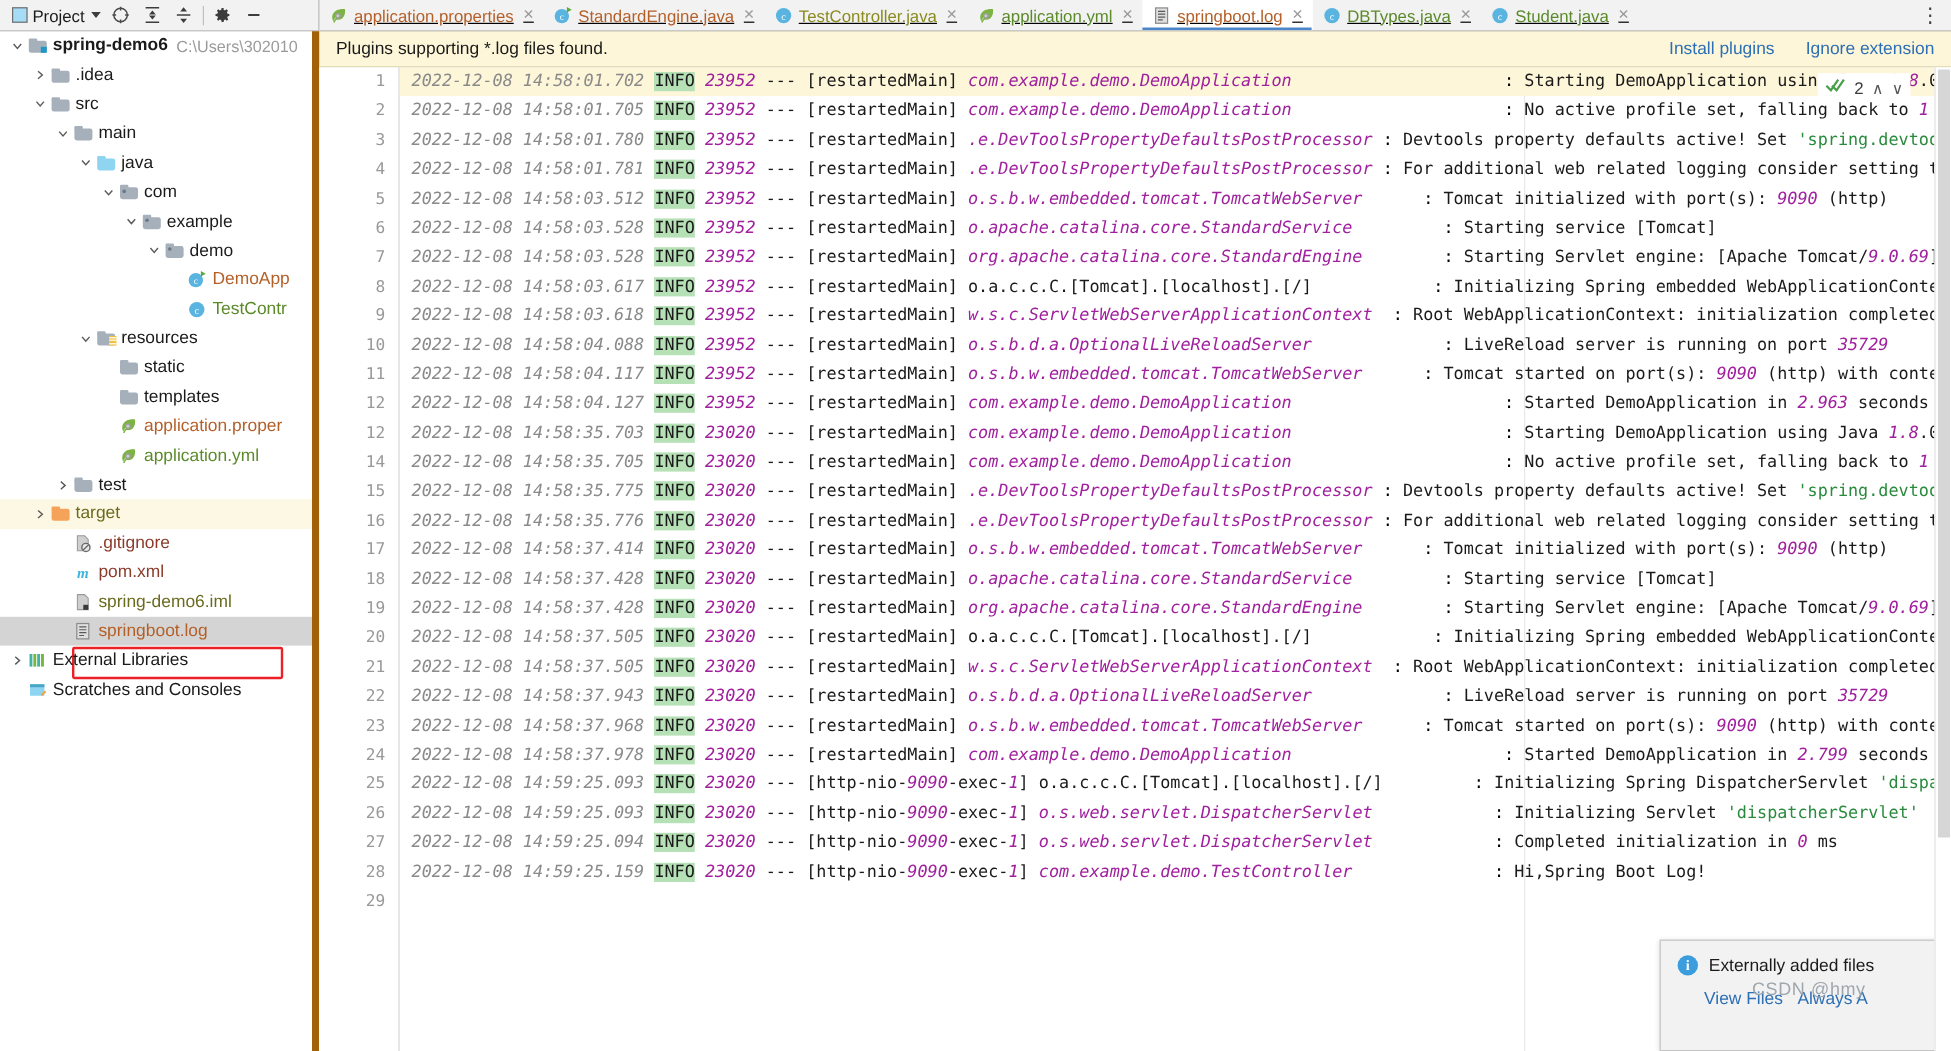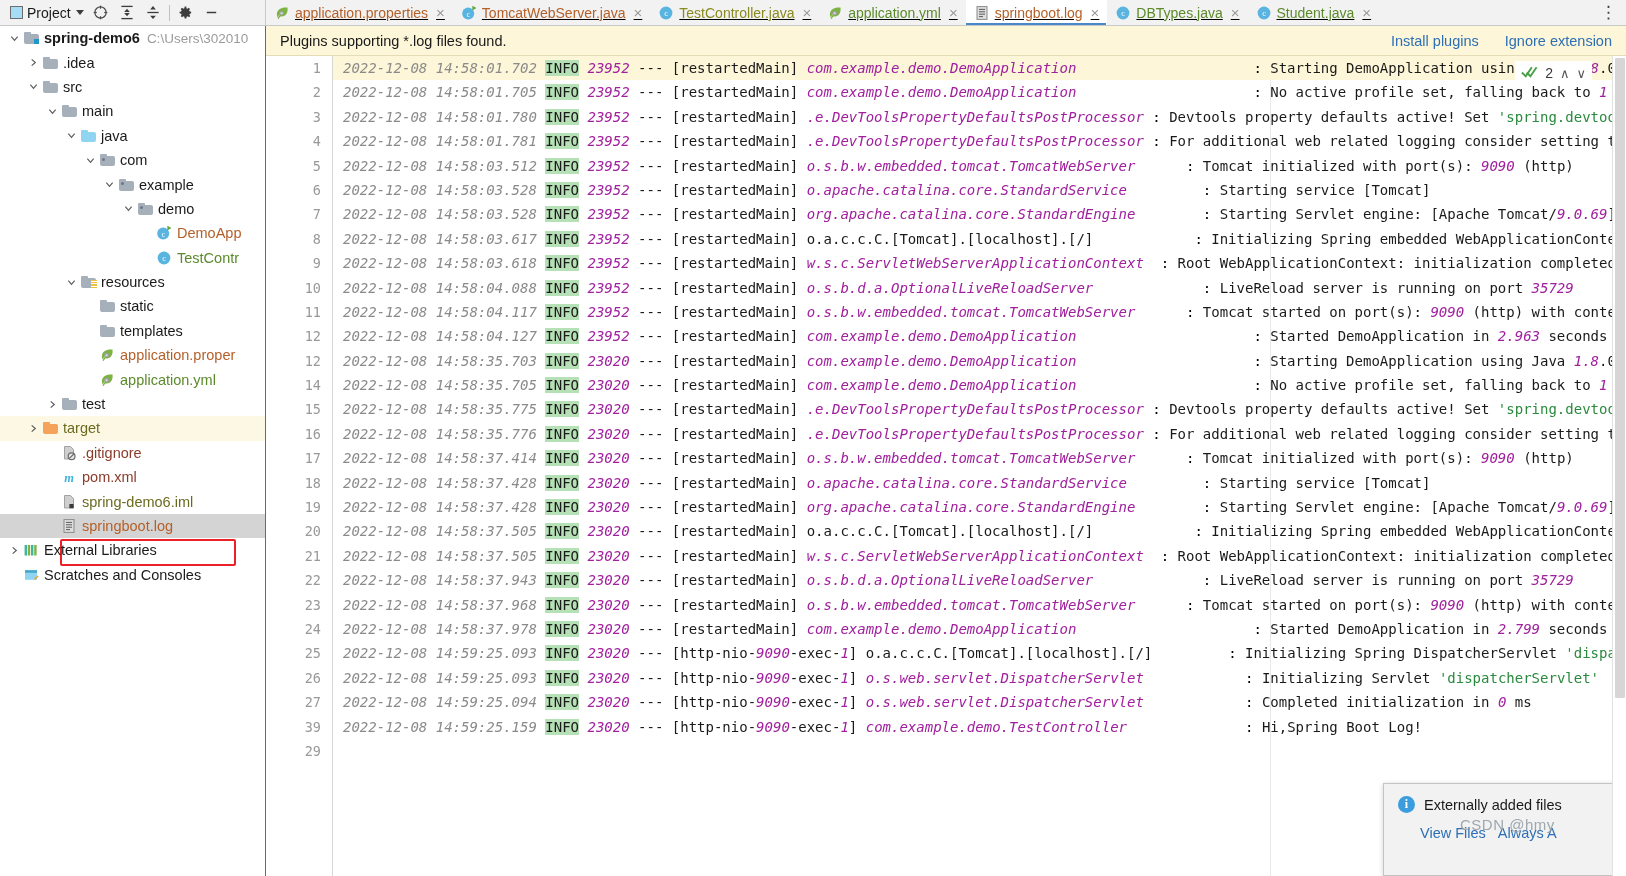--- a/index.html
+++ b/index.html
@@ -46,21 +46,21 @@
     color:#9a9a9a; font-size:15px; line-height:1; margin-left:3px; cursor:pointer;
   }
   .tabs-more { margin-left:auto; display:flex; align-items:center; padding: 0 9px; color:#444; font-size:17px; letter-spacing:0; }
 
   
   .ic { width:16px;height:16px;flex:0 0 16px; display:inline-block; position:relative; }
 
   
   .sidebar {
     position:absolute; left:0; top:26px; width:266px; height:850px;
-    background:#ffffff; border-right:1px solid #a16207; box-sizing:border-box;
+    background:#ffffff; border-right:6px solid #a16207; box-sizing:border-box;
     overflow:hidden;
     text-align:right;
   }
   .trow {
     display:flex; align-items:center; height:24.4px; font-size:14.5px; white-space:nowrap;
     position:relative; cursor:default; padding-right:2px;
   }
   .trow .arrow {
     width:16px; flex:0 0 16px; display:flex; align-items:center; justify-content:center;
     color:#5a5a5a; font-size:11px;
@@ -231,21 +231,21 @@
           </svg></span>
         <span class="tname" style="color:#b45f28">application.properties</span>
         <span class="x">×</span>
       </div>
       <div class="tab">
         <span class="ic"><svg width="16" height="16" viewBox="0 0 16 16">
             <circle cx="7.2" cy="8.4" r="6" fill="#59b4e0"></circle>
             <text x="7.2" y="11.5" font-size="8" text-anchor="middle" fill="#ffffff" font-family="Liberation Serif, serif">c</text>
             <path d="M11.4 0.8 L15.4 3.1 L11.4 5.4 Z" fill="#5aa83c"></path>
           </svg></span>
-        <span class="tname" style="color:#b45f28">TomcatWebServer.java</span>
+        <span class="tname" style="color:#b45f28">StandardEngine.java</span>
         <span class="x">×</span>
       </div>
       <div class="tab">
         <span class="ic"><svg width="16" height="16" viewBox="0 0 16 16">
             <circle cx="8" cy="8" r="6.4" fill="#59b4e0"></circle>
             <text x="8" y="11.4" font-size="8.4" text-anchor="middle" fill="#ffffff" font-family="Liberation Serif, serif">c</text>
           </svg></span>
         <span class="tname" style="color:#8a8a1f">TestController.java</span>
         <span class="x">×</span>
       </div>
@@ -643,21 +643,21 @@
         <div class="gn">18</div>
         <div class="gn">19</div>
         <div class="gn">20</div>
         <div class="gn">21</div>
         <div class="gn">22</div>
         <div class="gn">23</div>
         <div class="gn">24</div>
         <div class="gn">25</div>
         <div class="gn">26</div>
         <div class="gn">27</div>
-        <div class="gn">39</div>
+        <div class="gn">28</div>
         <div class="gn">29</div>
       </div>
     <div class="codearea" id="codearea">
         <div class="cline first"><span class="ts sp">2022-12-08 14:58:01.702</span><span class="sp"> </span><span class="lvl">INFO</span><span class="sp"> </span><span class="pid">23952</span><span class="sp"> </span><span class="dash">---</span><span class="sp"> </span><span class="thr">[restartedMain]</span><span class="sp"> </span><span class="logger sp">com.example.demo.DemoApplication</span>&nbsp;&nbsp;&nbsp;&nbsp;&nbsp;&nbsp;&nbsp;&nbsp;&nbsp;&nbsp;&nbsp;&nbsp;&nbsp;&nbsp;&nbsp;&nbsp;&nbsp;&nbsp;&nbsp;&nbsp;<span class="sp"> : </span><span class="msg sp">Starting DemoApplication using Java </span><span class="num sp">1.8</span><span class="msg sp">.0_192 on LAPTOP-RVGS</span></div>
         <div class="cline"><span class="ts sp">2022-12-08 14:58:01.705</span><span class="sp"> </span><span class="lvl">INFO</span><span class="sp"> </span><span class="pid">23952</span><span class="sp"> </span><span class="dash">---</span><span class="sp"> </span><span class="thr">[restartedMain]</span><span class="sp"> </span><span class="logger sp">com.example.demo.DemoApplication</span>&nbsp;&nbsp;&nbsp;&nbsp;&nbsp;&nbsp;&nbsp;&nbsp;&nbsp;&nbsp;&nbsp;&nbsp;&nbsp;&nbsp;&nbsp;&nbsp;&nbsp;&nbsp;&nbsp;&nbsp;<span class="sp"> : </span><span class="msg sp">No active profile set, falling back to </span><span class="num sp">1</span><span class="msg sp"> default profile: "d</span></div>
         <div class="cline"><span class="ts sp">2022-12-08 14:58:01.780</span><span class="sp"> </span><span class="lvl">INFO</span><span class="sp"> </span><span class="pid">23952</span><span class="sp"> </span><span class="dash">---</span><span class="sp"> </span><span class="thr">[restartedMain]</span><span class="sp"> </span><span class="logger sp">.e.DevToolsPropertyDefaultsPostProcessor</span><span class="sp"> : </span><span class="msg sp">Devtools property defaults active! Set </span><span class="str sp">'spring.devtools.add-</span></div>
         <div class="cline"><span class="ts sp">2022-12-08 14:58:01.781</span><span class="sp"> </span><span class="lvl">INFO</span><span class="sp"> </span><span class="pid">23952</span><span class="sp"> </span><span class="dash">---</span><span class="sp"> </span><span class="thr">[restartedMain]</span><span class="sp"> </span><span class="logger sp">.e.DevToolsPropertyDefaultsPostProcessor</span><span class="sp"> : </span><span class="msg sp">For additional web related logging consider setting the </span></div>
         <div class="cline"><span class="ts sp">2022-12-08 14:58:03.512</span><span class="sp"> </span><span class="lvl">INFO</span><span class="sp"> </span><span class="pid">23952</span><span class="sp"> </span><span class="dash">---</span><span class="sp"> </span><span class="thr">[restartedMain]</span><span class="sp"> </span><span class="logger sp">o.s.b.w.embedded.tomcat.TomcatWebServer</span>&nbsp;&nbsp;&nbsp;&nbsp;&nbsp;<span class="sp"> : </span><span class="msg sp">Tomcat initialized with port(s): </span><span class="num sp">9090</span><span class="msg sp"> (http)</span></div>
         <div class="cline"><span class="ts sp">2022-12-08 14:58:03.528</span><span class="sp"> </span><span class="lvl">INFO</span><span class="sp"> </span><span class="pid">23952</span><span class="sp"> </span><span class="dash">---</span><span class="sp"> </span><span class="thr">[restartedMain]</span><span class="sp"> </span><span class="logger sp">o.apache.catalina.core.StandardService</span>&nbsp;&nbsp;&nbsp;&nbsp;&nbsp;&nbsp;&nbsp;&nbsp;<span class="sp"> : </span><span class="msg sp">Starting service [Tomcat]</span></div>
         <div class="cline"><span class="ts sp">2022-12-08 14:58:03.528</span><span class="sp"> </span><span class="lvl">INFO</span><span class="sp"> </span><span class="pid">23952</span><span class="sp"> </span><span class="dash">---</span><span class="sp"> </span><span class="thr">[restartedMain]</span><span class="sp"> </span><span class="logger sp">org.apache.catalina.core.StandardEngine</span>&nbsp;&nbsp;&nbsp;&nbsp;&nbsp;&nbsp;&nbsp;<span class="sp"> : </span><span class="msg sp">Starting Servlet engine: [Apache Tomcat/</span><span class="num sp">9.0.69</span><span class="msg sp">]</span></div>

